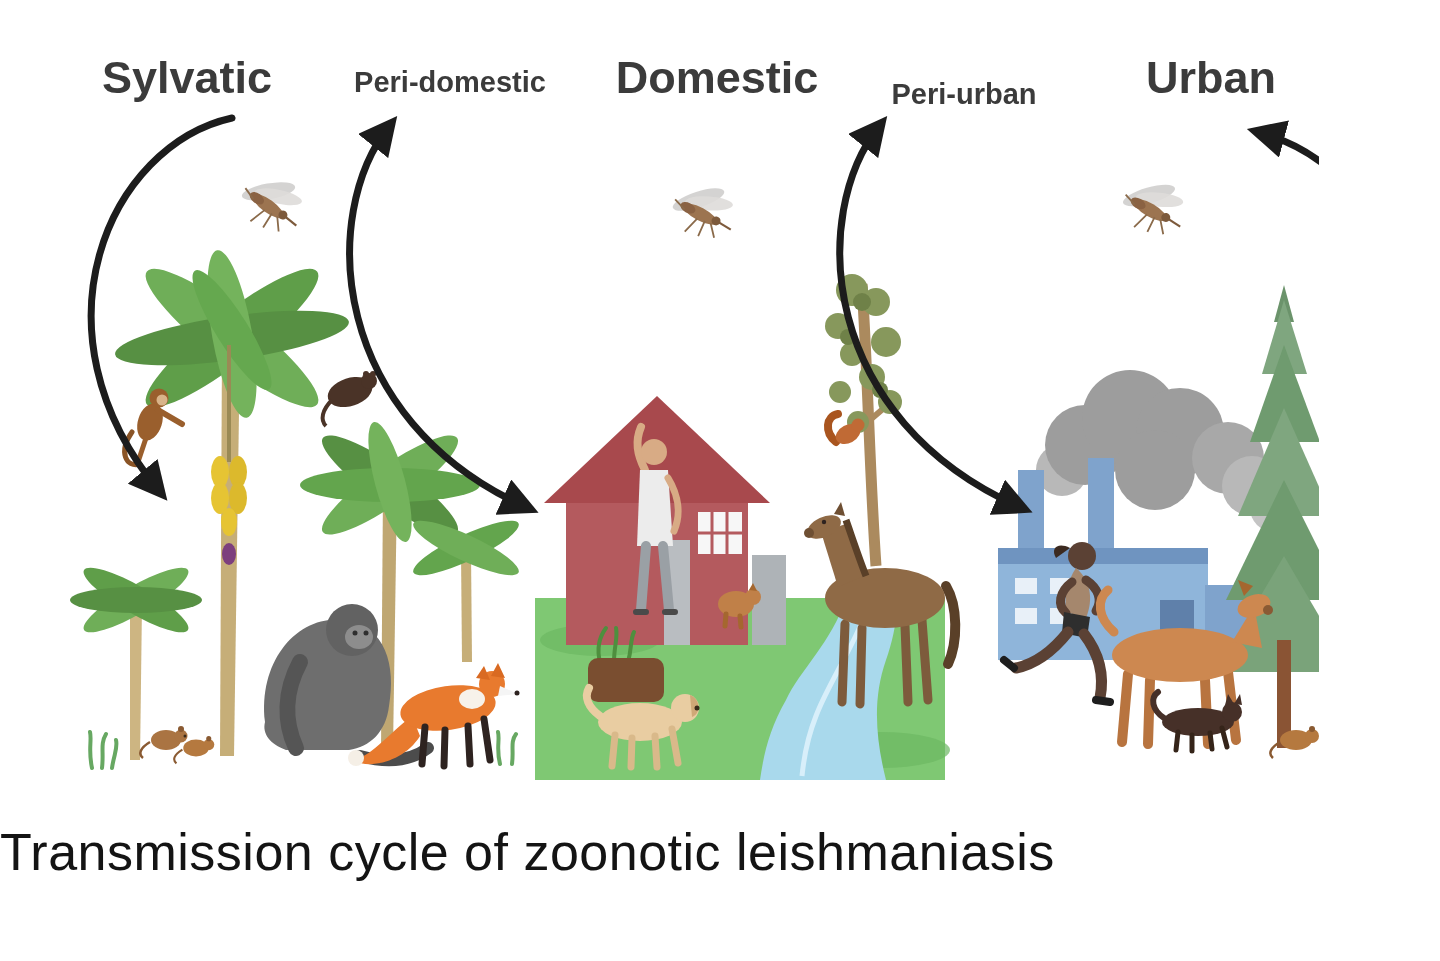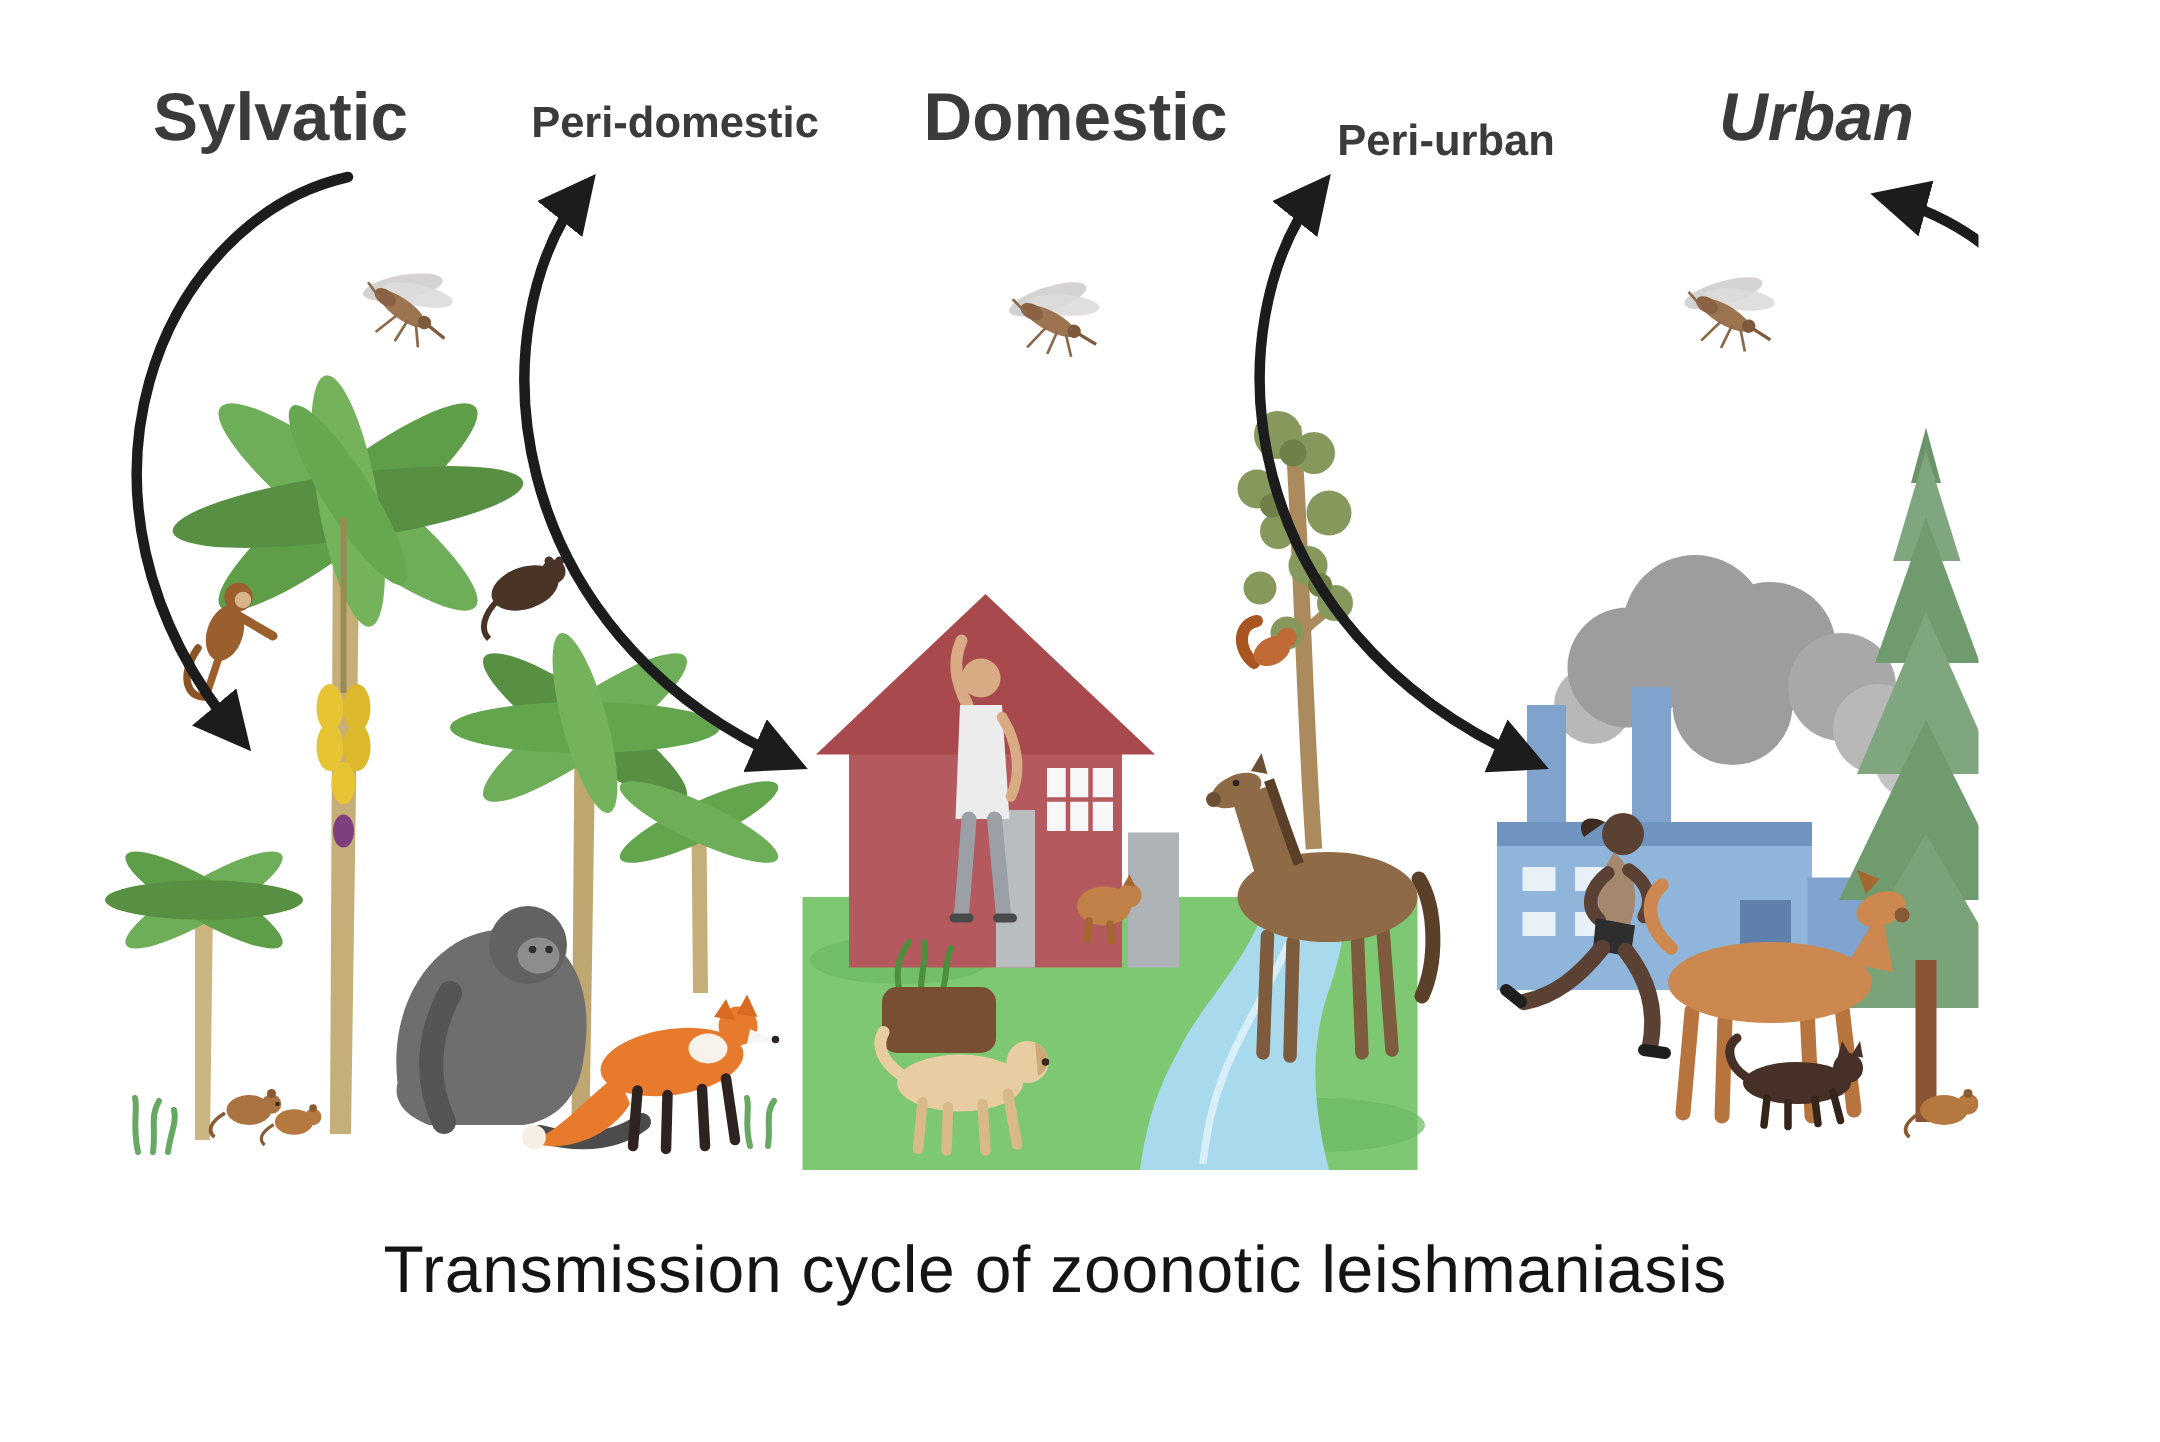--- a/index.html
+++ b/index.html
@@ -9,23 +9,22 @@
   }
   .art{position:absolute;left:0;top:0;width:1440px;height:961px;}
   .zone-label{
     position:absolute;transform:translateX(-50%);
     color:#3b3b3b;font-weight:600;white-space:nowrap;
   }
   .zone-label.major{font-size:45px;top:52px;}
   .zone-label.minor{font-size:29px;top:66px;}
   .diagram-title{
     position:absolute;left:0;top:822px;width:100%;
-    text-align:center;color:#141414;font-size:44px;font-weight:500;
+    color:#141414;font-size:52px;font-weight:500;
     letter-spacing:0.5px;
-    margin-left:44px;
   }
 </style>
 </head>
 <body>
 
 <div class="stage">
 
   <svg class="art" viewBox="0 0 1440 961" aria-hidden="true">
     <defs>
       <marker id="ah" viewBox="0 0 10 10" refX="7" refY="5" markerWidth="5.5" markerHeight="5.5" orient="auto-start-reverse">
@@ -322,16 +321,16 @@
 
     <use href="#sandfly-shape" transform="translate(268,206) rotate(18)"></use>
     <use href="#sandfly-shape" transform="translate(700,214) rotate(10)"></use>
     <use href="#sandfly-shape" transform="translate(1150,210) rotate(12)"></use>
   </svg>
 
   <div class="zone-label major" style="left:187px;">Sylvatic</div>
   <div class="zone-label minor" style="left:450px;">Peri-domestic</div>
   <div class="zone-label major" style="left:717px;">Domestic</div>
   <div class="zone-label minor" style="left:964px;margin-top:12px;">Peri-urban</div>
-  <div class="zone-label major" style="left:1211px;font-style:italic;">Urban</div>
+  <div class="zone-label major" style="left:1211px;">Urban</div>
 
   <div class="diagram-title">Transmission cycle of zoonotic leishmaniasis</div>
 </div>
 
 </body></html>

